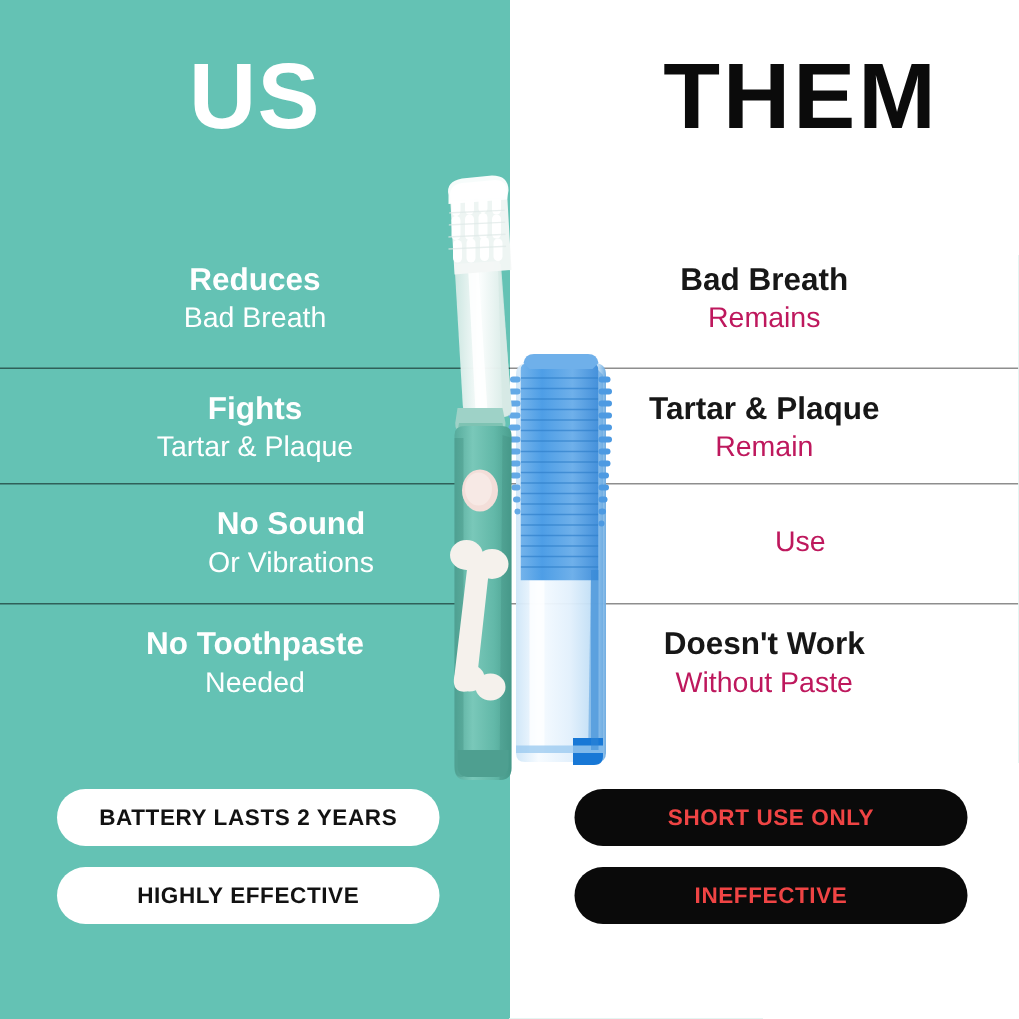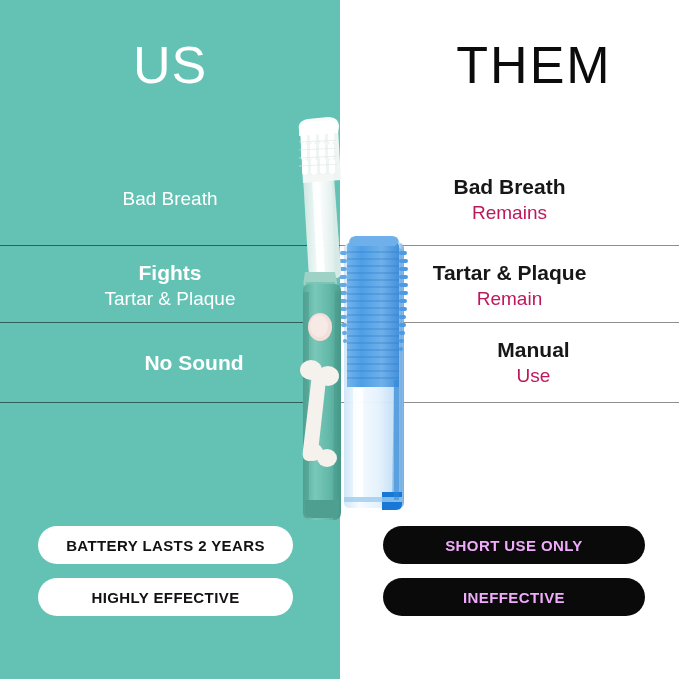--- a/index.html
+++ b/index.html
@@ -34,22 +34,22 @@
     left: 340px;
     width: 339px;
     background: #ffffff;
   }
 
   
   .heading {
     position: absolute;
     top: 28px;
     text-align: center;
-    font-weight: 400;
-    font-size: 52px;
+    font-weight: 700;
+    font-size: 62px;
     letter-spacing: 1px;
     line-height: 74px;
     white-space: nowrap;
   }
   .heading-us {
     left: 0;
     width: 340px;
     color: #ffffff;
   }
   .heading-them {
@@ -153,21 +153,21 @@
     letter-spacing: .4px;
     white-space: nowrap;
     margin-bottom: 14px;
   }
   .pill-white {
     background: #ffffff;
     color: #121212;
   }
   .pill-black {
     background: #0a0a0a;
-    color: #f0abfc;
+    color: #ef4444;
   }
 
   
   .products {
     position: absolute;
     left: 0;
     top: 0;
     width: 679px;
     height: 679px;
     pointer-events: none;
@@ -182,20 +182,21 @@
   <div class="panel panel-us"></div>
   <div class="panel panel-them"></div>
 
   <div class="heading heading-us">US</div>
   <div class="heading heading-them">THEM</div>
 
   <div class="rows">
 
     <div class="row" style="top:0px;">
       <div class="row-cell cell-us">
+        <div class="cell-title">Reduces</div>
         <div class="cell-sub">Bad Breath</div>
       </div>
       <div class="row-cell cell-them">
         <div class="cell-title">Bad Breath</div>
         <div class="cell-sub">Remains</div>
       </div>
     </div>
 
     <div class="divider" style="top:85px;">
       <div class="seg-left"></div>
@@ -214,32 +215,42 @@
     </div>
 
     <div class="divider" style="top:162px;">
       <div class="seg-left"></div>
       <div class="seg-right"></div>
     </div>
 
     <div class="row" style="top:163px;margin-left:24px;">
       <div class="row-cell cell-us">
         <div class="cell-title">No Sound</div>
+        <div class="cell-sub">Or Vibrations</div>
       </div>
       <div class="row-cell cell-them">
-        <div class="cell-title">Manual</div>
         <div class="cell-sub">Use</div>
       </div>
     </div>
 
     <div class="divider" style="top:242px;">
       <div class="seg-left"></div>
       <div class="seg-right"></div>
     </div>
 
+    <div class="row" style="top:243px;">
+      <div class="row-cell cell-us">
+        <div class="cell-title">No Toothpaste</div>
+        <div class="cell-sub">Needed</div>
+      </div>
+      <div class="row-cell cell-them">
+        <div class="cell-title">Doesn't Work</div>
+        <div class="cell-sub">Without Paste</div>
+      </div>
+    </div>
 
   </div>
 
   <div class="products">
     <svg class="product-svg" width="679" height="679" viewBox="0 0 679 679" xmlns="http://www.w3.org/2000/svg">
       <defs>
         <linearGradient id="tealBody" x1="0" y1="0" x2="1" y2="0">
           <stop offset="0%" stop-color="#57ab9c"></stop>
           <stop offset="32%" stop-color="#79c8b9"></stop>
           <stop offset="70%" stop-color="#62b8a8"></stop>

